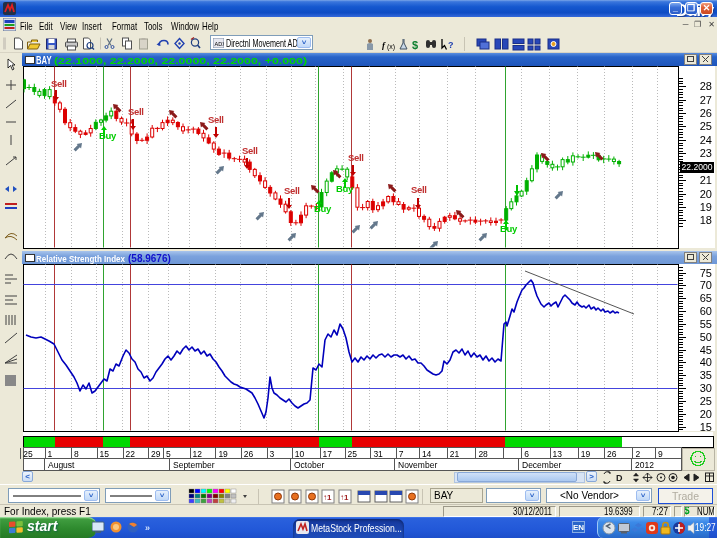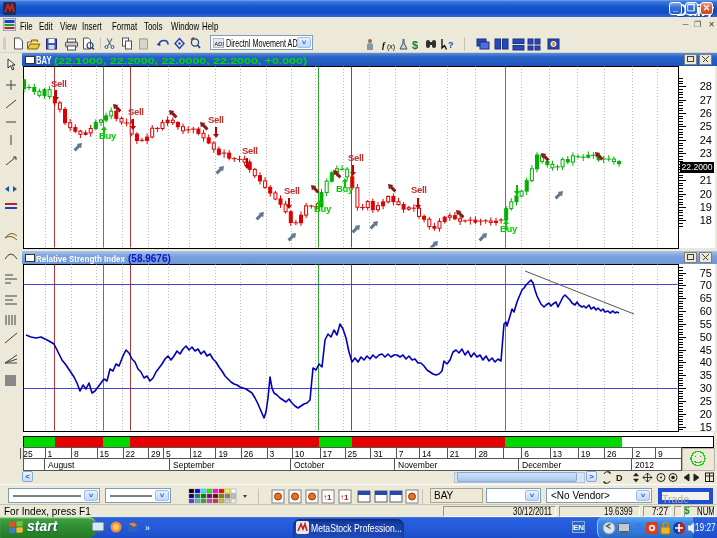--- a/index.html
+++ b/index.html
@@ -932,24 +932,24 @@
         <rect x="220" y="2" width="12" height="13" fill="#fff" stroke="#808080"></rect>
         <circle cx="226" cy="8.5" r="3.5" fill="#e87020" stroke="#903808"></circle>
         <rect x="236" y="1" width="1" height="15" fill="#c8c4b4"></rect>
       </svg>
 
   <div class="abs" style="left:430px;top:3px;width:53px;height:15px;background:#ece9d8;border:1px solid #a8a490;font-size:10px;padding:1px 0 0 3px">BAY</div>
   <div class="combo" style="left:486px;top:3px;width:55px;height:15px">
         <div class="cbtn">˅</div>
       </div>
   <div class="combo" style="left:546px;top:3px;width:106px;height:15px">
-        <span class="abs" style="left:4px;top:1px;font-size:10px">&lt;No Vendor&gt;</span>
+        <span class="abs" style="left:13px;top:1px;font-size:10px">&lt;No Vendor&gt;</span>
         <div class="cbtn">˅</div>
       </div>
-  <div class="abs" style="left:658px;top:2.5px;width:55px;height:16px;background:#f4f2ea;border:4px solid #1d4ed8;color:#b0aca0;font-size:10.5px;text-align:left;padding-top:1px">Trade</div>
+  <div class="abs" style="left:658px;top:2.5px;width:55px;height:16px;background:#f4f2ea;border:1px solid #1d4ed8;color:#b0aca0;font-size:10.5px;text-align:center;padding-top:1px">Trade</div>
 </div>
 
 <div class="abs" id="status">
   <span class="abs" style="left:4px;top:1px">For Index, press F1</span>
   <span class="abs" style="left:513px;top:1px;display:inline-block;transform:scale(0.79,1);transform-origin:0 0">30/12/2011</span>
   <span class="abs" style="left:604px;top:1px;display:inline-block;transform:scale(0.79,1);transform-origin:0 0">19.6399</span>
   <span class="abs" style="left:652px;top:1px;display:inline-block;transform:scale(0.82,1);transform-origin:0 0">7:27</span>
   <span class="abs" style="left:684px;top:0;color:#00a020;font-weight:bold">$</span>
   <span class="abs" style="left:697px;top:1px;display:inline-block;transform:scale(0.78,1);transform-origin:0 0">NUM</span>
   <div class="abs" style="left:443px;top:1px;width:113px;height:11px;border:1px solid;border-color:#9c9888 #fff #fff #9c9888"></div>
@@ -981,21 +981,21 @@
     <text x="53" y="11" style="font:bold 9px &quot;Liberation Sans&quot;;fill:#cfe0fc">»</text>
   </svg>
   <div class="abs" style="left:293px;top:2px;width:111px;height:26px;border-radius:7px;background:linear-gradient(180deg,#16389c 0%,#1c47b2 50%,#2150c0 100%);box-shadow:inset 0 1px 3px #0e2668">
     <svg class="abs" style="left:3px;top:2px" width="13" height="13">
           <rect width="13" height="13" rx="2" fill="#e8e8f0"></rect>
           <path d="M2 10 L5 3 L7 8 L9 3 L11 10" stroke="#c02020" stroke-width="1.6" fill="none"></path>
         </svg>
     <span class="abs" style="left:18px;top:2.5px;color:#fff;font-size:10.5px;white-space:nowrap;display:inline-block;transform:scale(0.82,1);transform-origin:0 0">MetaStock Profession...</span>
   </div>
   <div class="abs" style="left:572px;top:4px;width:13px;height:12px;background:#2a65c8;border:1px solid #88ace4;color:#fff;font-size:8px;font-weight:bold;text-align:left;line-height:11px">EN</div>
-  <div class="abs" style="left:597px;top:0;width:96px;height:21px;background:linear-gradient(180deg,#64a8f4 0%,#3c8ae8 25%,#2f7ad8 70%,#2868c8 100%);border-left:1px solid #9cc8f8;border-radius:6px 0 0 6px">
+  <div class="abs" style="left:597px;top:0;width:112px;height:21px;background:linear-gradient(180deg,#64a8f4 0%,#3c8ae8 25%,#2f7ad8 70%,#2868c8 100%);border-left:1px solid #9cc8f8;border-radius:6px 0 0 6px">
     <svg class="abs" style="left:4px;top:3.5px" width="94" height="14">
       <circle cx="7" cy="7" r="6" fill="#dce4ec" stroke="#8898a8"></circle>
           <path d="M8.5 7.5 l-4 -2.5 l4 -2" fill="none" stroke="#506070" stroke-width="1.4"></path>
       <rect x="16.5" y="2.5" width="11" height="8" rx="1" fill="#c0c8d4" stroke="#58606c"></rect>
           <rect x="19" y="10.5" width="6" height="2" fill="#58606c"></rect>
       <g transform="translate(30,0)">
             <path d="M6 1 l4 2.5 l-4 2.5 l-4 -2.5 z M2 6 l4 2.5 l-4 2.5 l-4 -2.5 z M10 6 l4 2.5 l-4 2.5 l-4 -2.5 z" fill="#3b78d8" transform="translate(1,1) scale(0.9)"></path>
           </g>
       <rect x="44" y="1" width="12" height="12" rx="3" fill="#e03818"></rect>
           <circle cx="50" cy="7" r="3.2" fill="#f8ece0"></circle>

